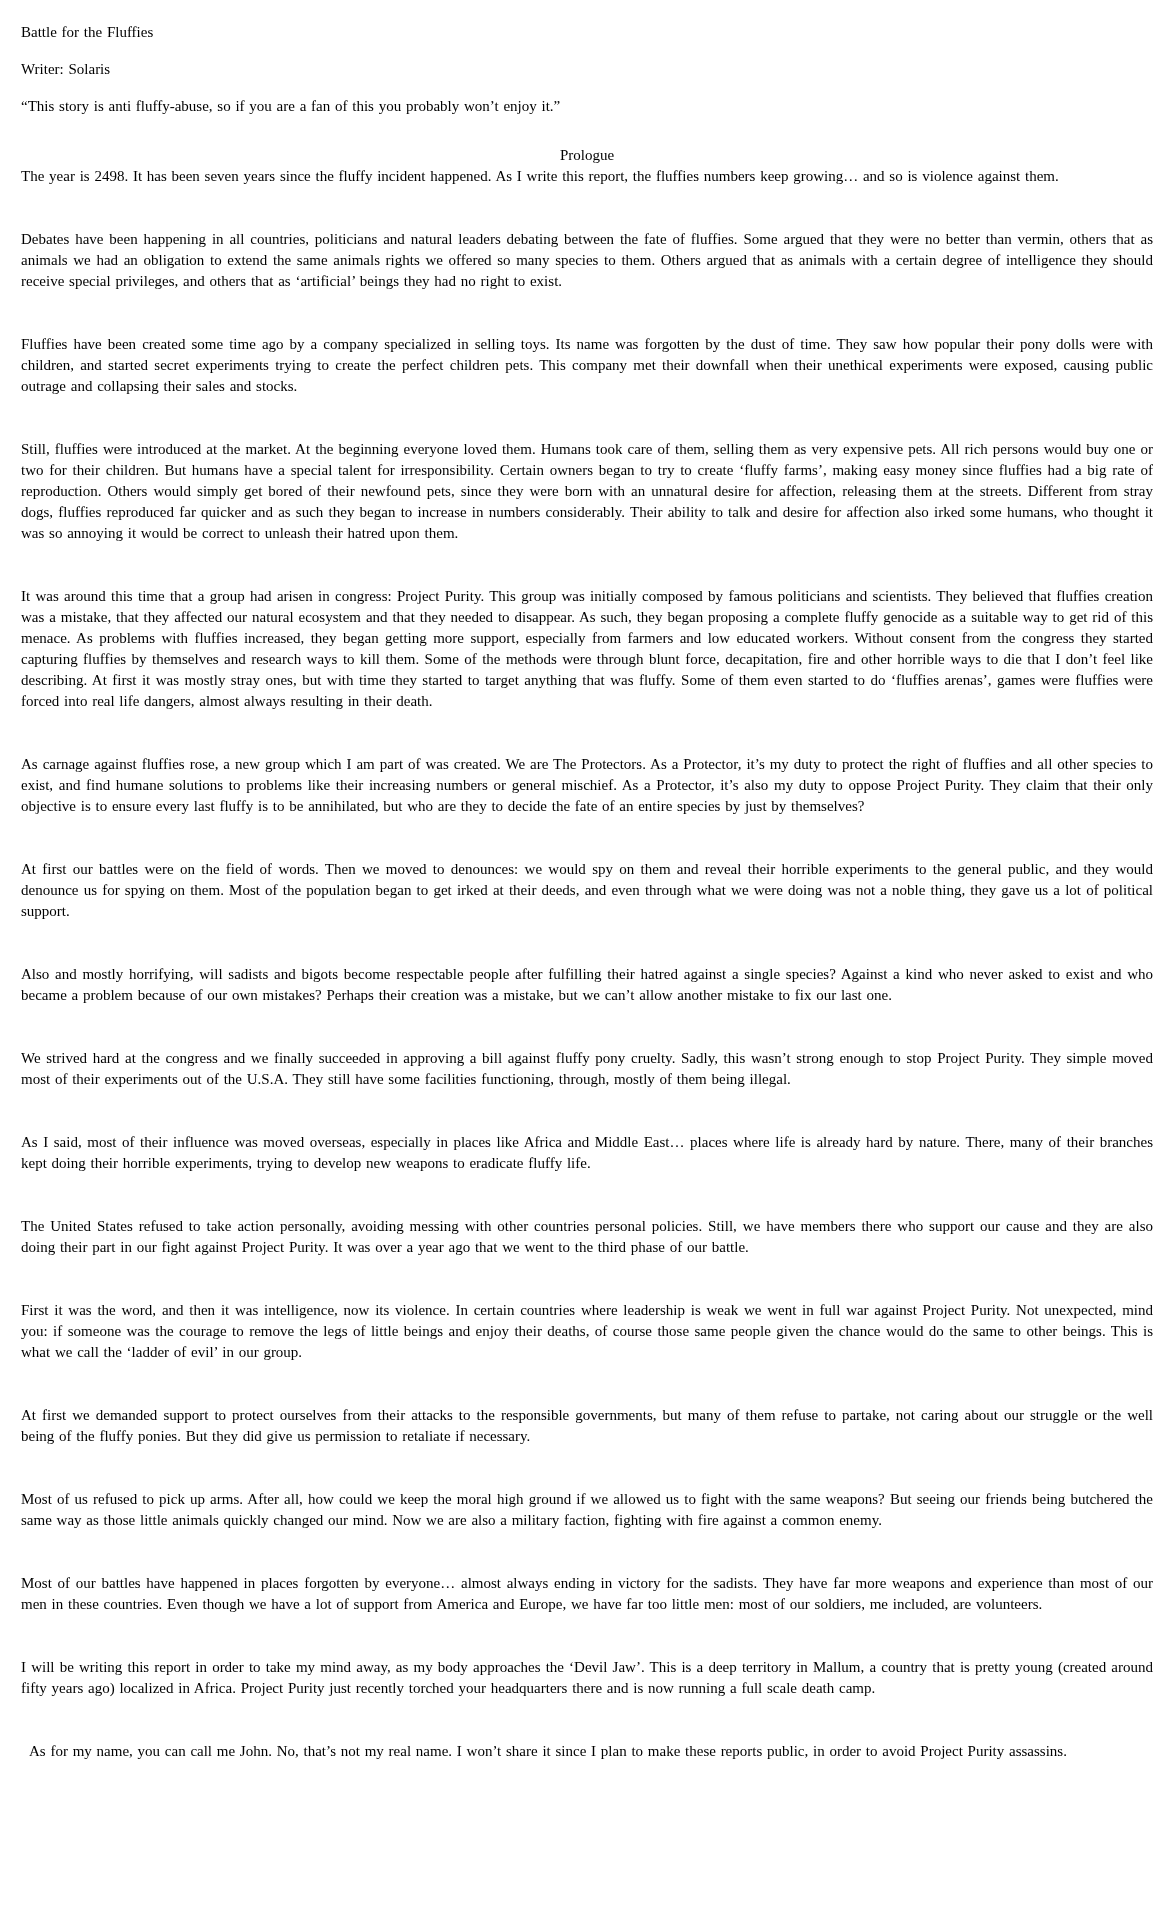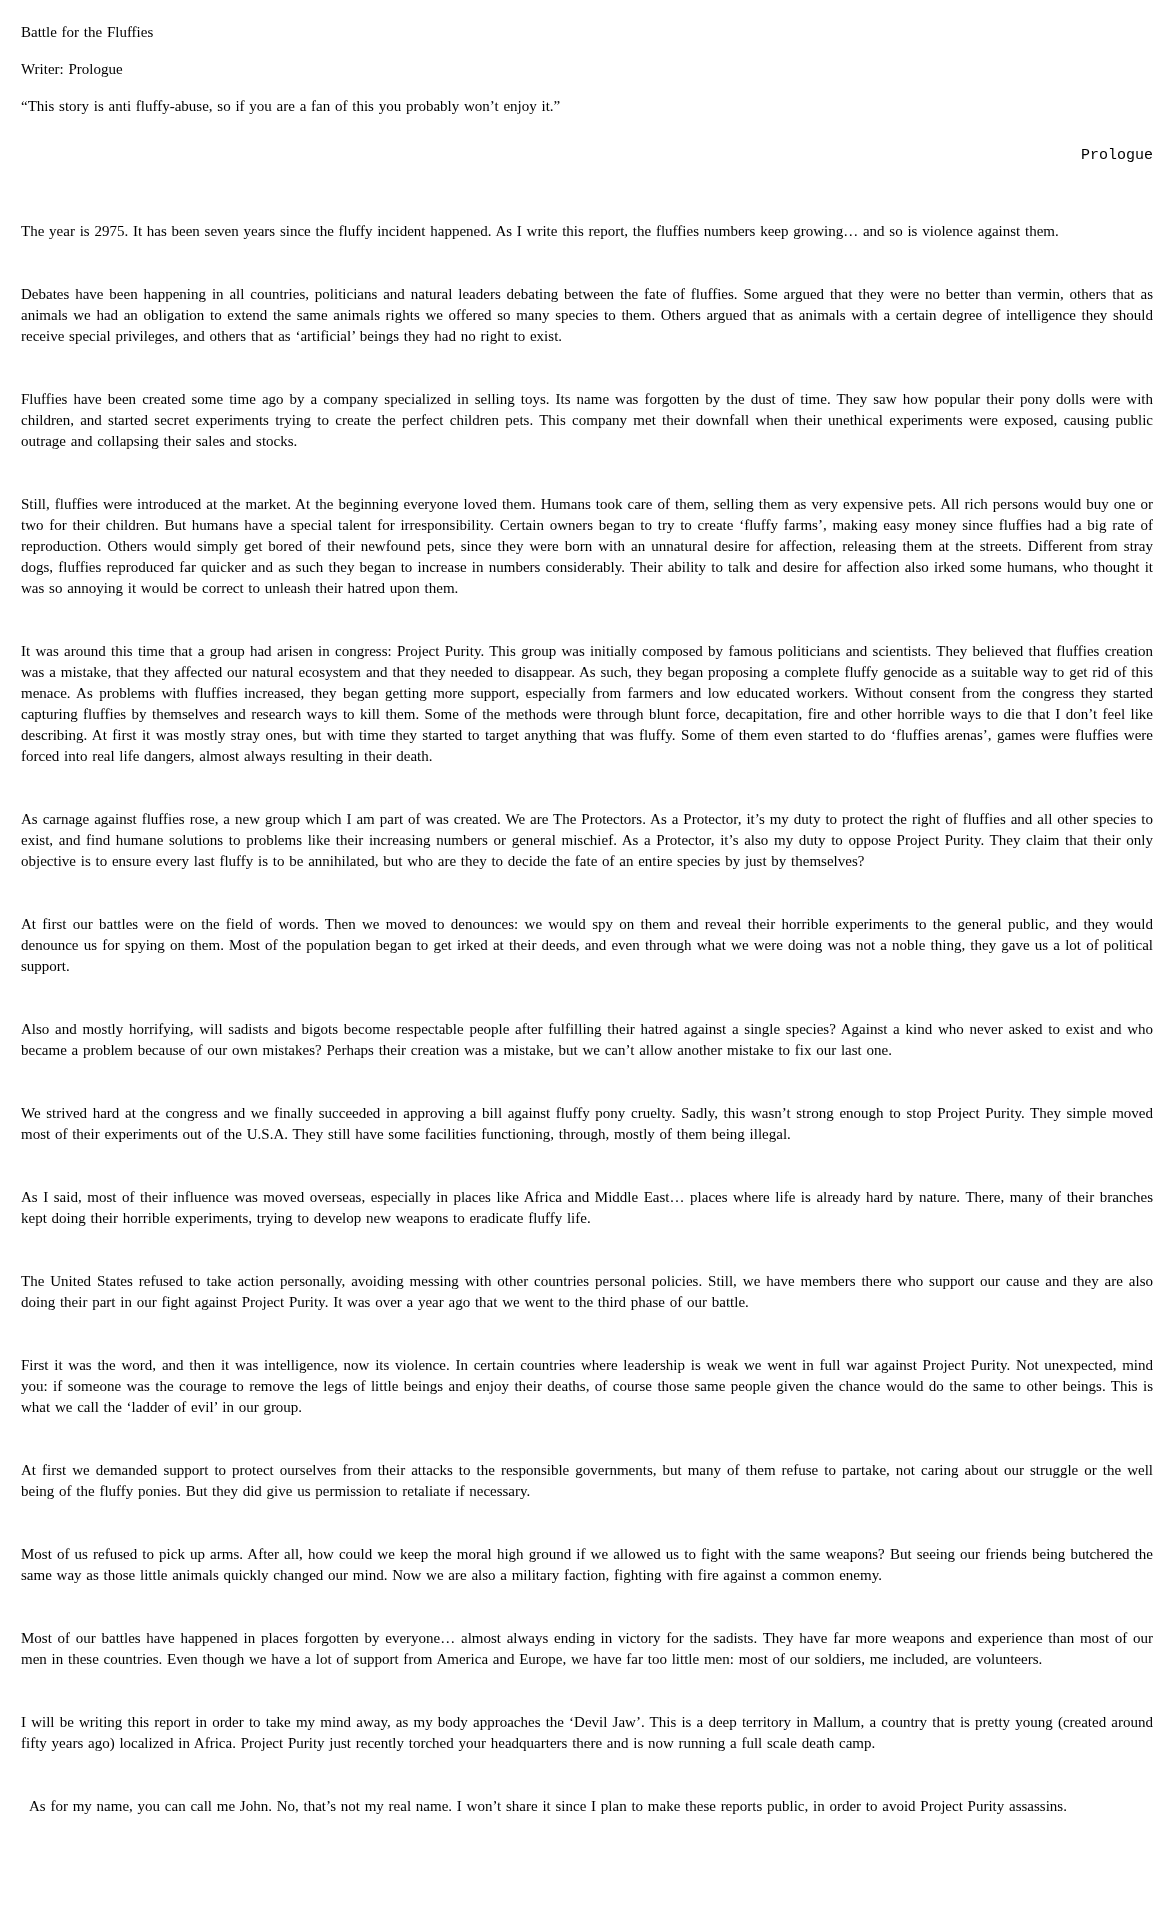--- a/index.html
+++ b/index.html
@@ -26,43 +26,41 @@
   }
   p.hdr-line {
     margin-bottom: 16px;
     text-align: left;
   }
   p.hdr-disclaimer {
     margin-bottom: 28px;
     text-align: left;
   }
   p.section-heading {
-    margin-bottom: 55px;
-    text-align: right;
-    font-family: Liberation Mono, monospace;
+    text-align: center;
   }
   p.body-para {
     text-align: justify;
     margin-bottom: 42px;
   }
   p.body-para:last-child {
     margin-bottom: 10px;
     margin-left: 8px;
   }
 </style>
 </head>
 <body>
 
 <div class="doc-page">
   <p class="hdr-line">Battle for the Fluffies</p>
-  <p class="hdr-line">Writer: Prologue</p>
+  <p class="hdr-line">Writer: Solaris</p>
   <p class="hdr-disclaimer">“This story is anti fluffy-abuse, so if you are a fan of this you probably won’t enjoy it.”</p>
   <p class="section-heading">Prologue</p>
 
-  <p class="body-para">The year is 2975. It has been seven years since the fluffy incident happened. As I write this report, the fluffies numbers keep growing… and so is violence against them.</p>
+  <p class="body-para">The year is 2498. It has been seven years since the fluffy incident happened. As I write this report, the fluffies numbers keep growing… and so is violence against them.</p>
   <p class="body-para">Debates have been happening in all countries, politicians and natural leaders debating between the fate of fluffies.  Some argued that they were no better than vermin, others that as animals we had an obligation to extend the same animals rights we offered so many species to them. Others argued that as animals with a certain degree of intelligence they should receive special privileges, and others that as ‘artificial’ beings they had no right to exist.</p>
   <p class="body-para">Fluffies have been created some time ago by a company specialized in selling toys. Its name was forgotten by the dust of time. They saw how popular their pony dolls were with children, and started secret experiments trying to create the perfect children pets. This company met their downfall when their unethical experiments were exposed, causing public outrage and collapsing their sales and stocks.</p>
   <p class="body-para">Still, fluffies were introduced at the market. At the beginning everyone loved them. Humans took care of them, selling them as very expensive pets. All rich persons would buy one or two for their children. But humans have a special talent for irresponsibility. Certain owners began to try to create ‘fluffy farms’, making easy money since fluffies had a big rate of reproduction. Others would simply get bored of their newfound pets, since they were born with an unnatural desire for affection, releasing them at the streets. Different from stray dogs, fluffies reproduced far quicker and as such they began to increase in numbers considerably. Their ability to talk and desire for affection also irked some humans, who thought it was so annoying it would be correct to unleash their hatred upon them.</p>
   <p class="body-para">It was around this time that a group had arisen in congress: Project Purity. This group was initially composed by famous politicians and scientists. They believed that fluffies creation was a mistake, that they affected our natural ecosystem and that they needed to disappear. As such, they began proposing a complete fluffy genocide as a suitable way to get rid of this menace. As problems with fluffies increased, they began getting more support, especially from farmers and low educated workers. Without consent from the congress they started capturing fluffies by themselves and research ways to kill them. Some of the methods were through blunt force, decapitation, fire and other horrible ways to die that I don’t feel like describing. At first it was mostly stray ones, but with time they started to target anything that was fluffy. Some of them even started to do ‘fluffies arenas’, games were fluffies were forced into real life dangers, almost always resulting in their death.</p>
   <p class="body-para">As carnage against fluffies rose, a new group which I am part of was created. We are The Protectors. As a Protector, it’s my duty to protect the right of fluffies and all other species to exist, and find humane solutions to problems like their increasing numbers or general mischief. As a Protector, it’s also my duty to oppose Project Purity. They claim that their only objective is to ensure every last fluffy is to be annihilated, but who are they to decide the fate of an entire species by just by themselves?</p>
   <p class="body-para">At first our battles were on the field of words. Then we moved to denounces: we would spy on them and reveal their horrible experiments to the general public, and they would denounce us for spying on them. Most of the population began to get irked at their deeds, and even through what we were doing was not a noble thing, they gave us a lot of political support.</p>
   <p class="body-para">Also and mostly horrifying, will sadists and bigots become respectable people after fulfilling their hatred against a single species? Against a kind who never asked to exist and who became a problem because of our own mistakes? Perhaps their creation was a mistake, but we can’t allow another mistake to fix our last one.</p>
   <p class="body-para">We strived hard at the congress and we finally succeeded in approving a bill against fluffy pony cruelty. Sadly, this wasn’t strong enough to stop Project Purity. They simple moved most of their experiments out of the U.S.A. They still have some facilities functioning, through, mostly of them being illegal.</p>
   <p class="body-para">As I said, most of their influence was moved overseas, especially in places like Africa and Middle East… places where life is already hard by nature. There, many of their branches kept doing their horrible experiments, trying to develop new weapons to eradicate fluffy life.</p>
   <p class="body-para">The United States refused to take action personally, avoiding messing with other countries personal policies. Still, we have members there who support our cause and they are also doing their part in our fight against Project Purity. It was over a year ago that we went to the third phase of our battle.</p>

